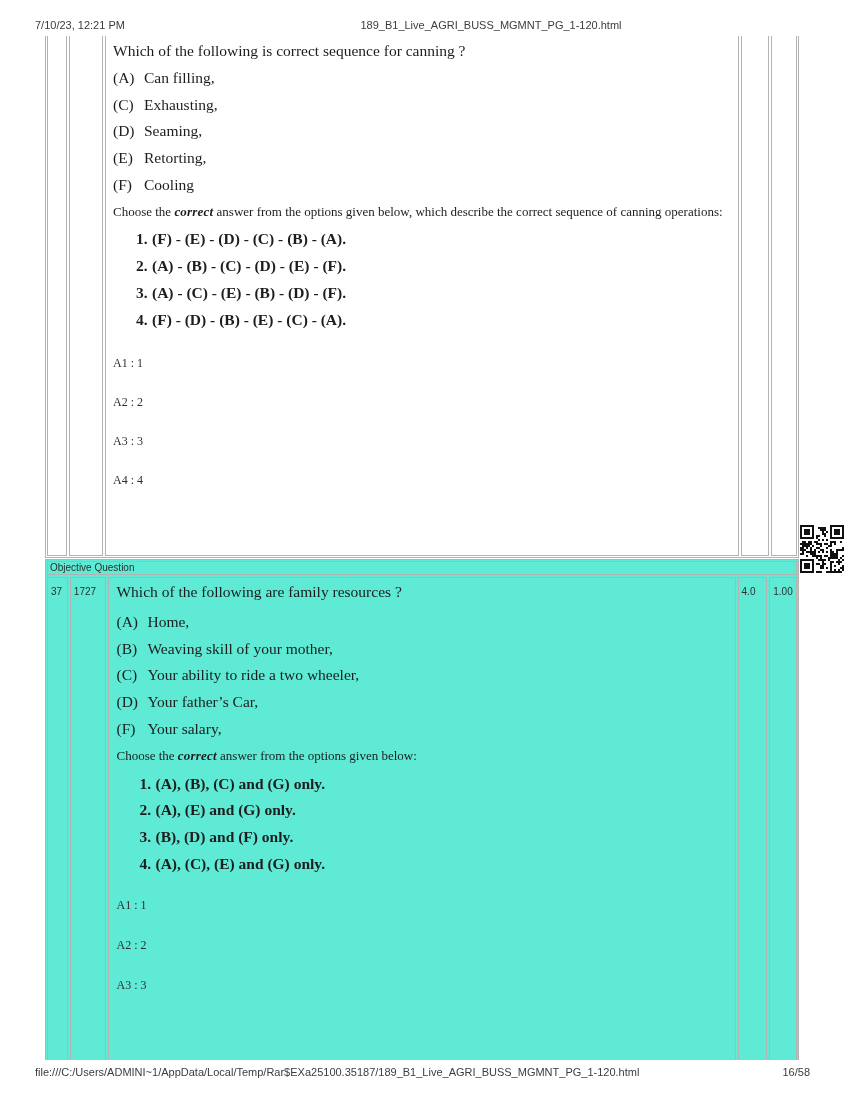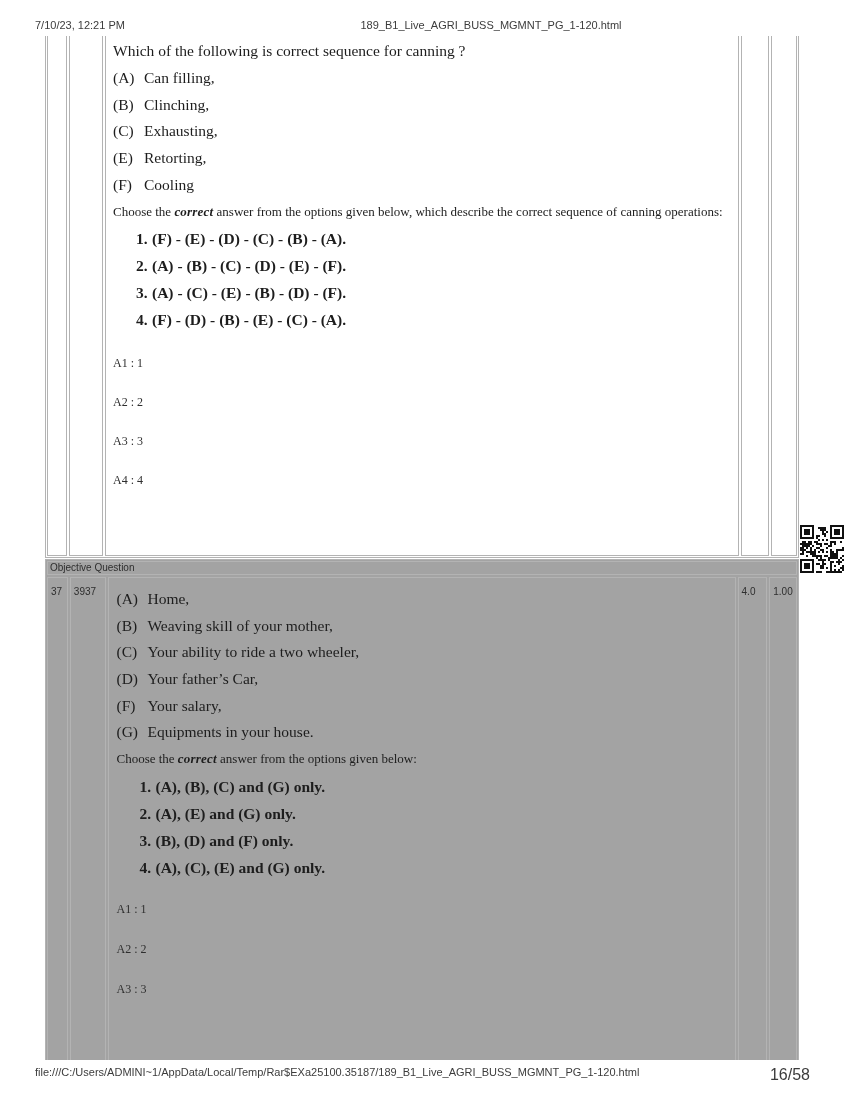--- a/index.html
+++ b/index.html
@@ -10,31 +10,31 @@
   }
   html,body{margin:0;padding:0;}
   body{width:850px;height:1100px;background:#ffffff;position:relative;
        font-family:"Liberation Sans",sans-serif;}
   .page{position:absolute;inset:0;overflow:hidden;background:#fff;}
 
   
   .hdr-dt{position:absolute;left:35px;top:19px;font-size:11px;color:var(--chrome);white-space:nowrap;}
   .hdr-title{position:absolute;left:132px;right:0;top:19px;text-align:center;font-size:11px;color:var(--chrome);white-space:nowrap;}
   .ftr-url{position:absolute;left:35px;top:1066px;font-size:11px;color:var(--chrome);white-space:nowrap;}
-  .ftr-page{position:absolute;right:40px;top:1066px;font-size:16px;color:var(--chrome);}
+  .ftr-page{position:absolute;right:40px;top:1066px;font-size:11px;color:var(--chrome);}
 
   
   .clip1{position:absolute;left:45px;top:36px;width:754px;height:522px;overflow:hidden;}
   .clip2{position:absolute;left:45px;top:559px;width:754px;height:501px;overflow:hidden;}
   .tbl{box-sizing:border-box;position:absolute;left:0;width:100%;
        border:1px solid var(--bc);padding:1px;display:flex;gap:2px;background:#fff;}
   .clip1 .tbl{top:-6px;height:528px;}
   .tbl2{box-sizing:border-box;position:absolute;left:0;top:0;width:100%;height:540px;
         border:1px solid var(--bc);border-bottom:none;padding:1px;
-        display:flex;flex-direction:column;gap:2px;background:#a3a3a3;}
+        display:flex;flex-direction:column;gap:2px;background:#5eead4;}
   .objq{box-sizing:border-box;border:1px solid var(--bc);height:14px;line-height:12px;
         font-size:10px;color:var(--meta);padding-left:2px;}
   .r2{display:flex;gap:2px;flex:1;min-height:0;}
   .col{box-sizing:border-box;border:1px solid var(--bc);}
   .c-no{width:21px;}
   .c-id{width:37px;}
   .c-content{width:634px;}
   .c-marks{width:30px;}
   .c-neg{width:28px;}
   .meta-txt{font-size:10px;color:var(--meta);padding:8px 0 0 3px;}
@@ -79,24 +79,24 @@
   <div class="clip1">
     <div class="tbl">
       <div class="col c-no"></div>
       <div class="col c-id"></div>
       <div class="col c-content q1">
         <p class="qtext">Which of the following is correct sequence for canning ?</p>
         <ul class="opts">
 
             <li><span class="lab">(A)</span><span>Can filling,</span></li>
 
-            <li><span class="lab">(B)</span><span>Clinching,</span></li>
 
             <li><span class="lab">(C)</span><span>Exhausting,</span></li>
 
+            <li><span class="lab">(D)</span><span>Seaming,</span></li>
 
             <li><span class="lab">(E)</span><span>Retorting,</span></li>
 
             <li><span class="lab">(F)</span><span>Cooling</span></li>
           </ul>
         <p class="choose"><span>Choose the </span><b><i>correct</i></b><span> answer from the options given below, which describe the correct sequence of canning operations:</span></p>
         <ul class="nopts">
 
             <li><span class="num">1.</span><span>(F) - (E) - (D) - (C) - (B) - (A).</span></li>
 
@@ -120,36 +120,36 @@
       <div class="col c-marks"></div>
       <div class="col c-neg"></div>
     </div>
   </div>
 
   <div class="clip2">
     <div class="tbl2">
       <div class="objq">Objective Question</div>
       <div class="r2">
         <div class="col c-no meta-txt">37</div>
-        <div class="col c-id meta-txt">3937</div>
+        <div class="col c-id meta-txt">1727</div>
         <div class="col c-content q2">
+          <p class="qtext">Which of the following are family resources ?</p>
           <ul class="opts">
 
               <li><span class="lab">(A)</span><span>Home,</span></li>
 
               <li><span class="lab">(B)</span><span>Weaving skill of your mother,</span></li>
 
               <li><span class="lab">(C)</span><span>Your ability to ride a two wheeler,</span></li>
 
               <li><span class="lab">(D)</span><span>Your father’s Car,</span></li>
 
 
               <li><span class="lab">(F)</span><span>Your salary,</span></li>
 
-              <li><span class="lab">(G)</span><span>Equipments in your house.</span></li>
             </ul>
           <p class="choose"><span>Choose the </span><b><i>correct</i></b><span> answer from the options given below:</span></p>
           <ul class="nopts">
 
               <li><span class="num">1.</span><span>(A), (B), (C) and (G) only.</span></li>
 
               <li><span class="num">2.</span><span>(A), (E) and (G) only.</span></li>
 
               <li><span class="num">3.</span><span>(B), (D) and (F) only.</span></li>
 

